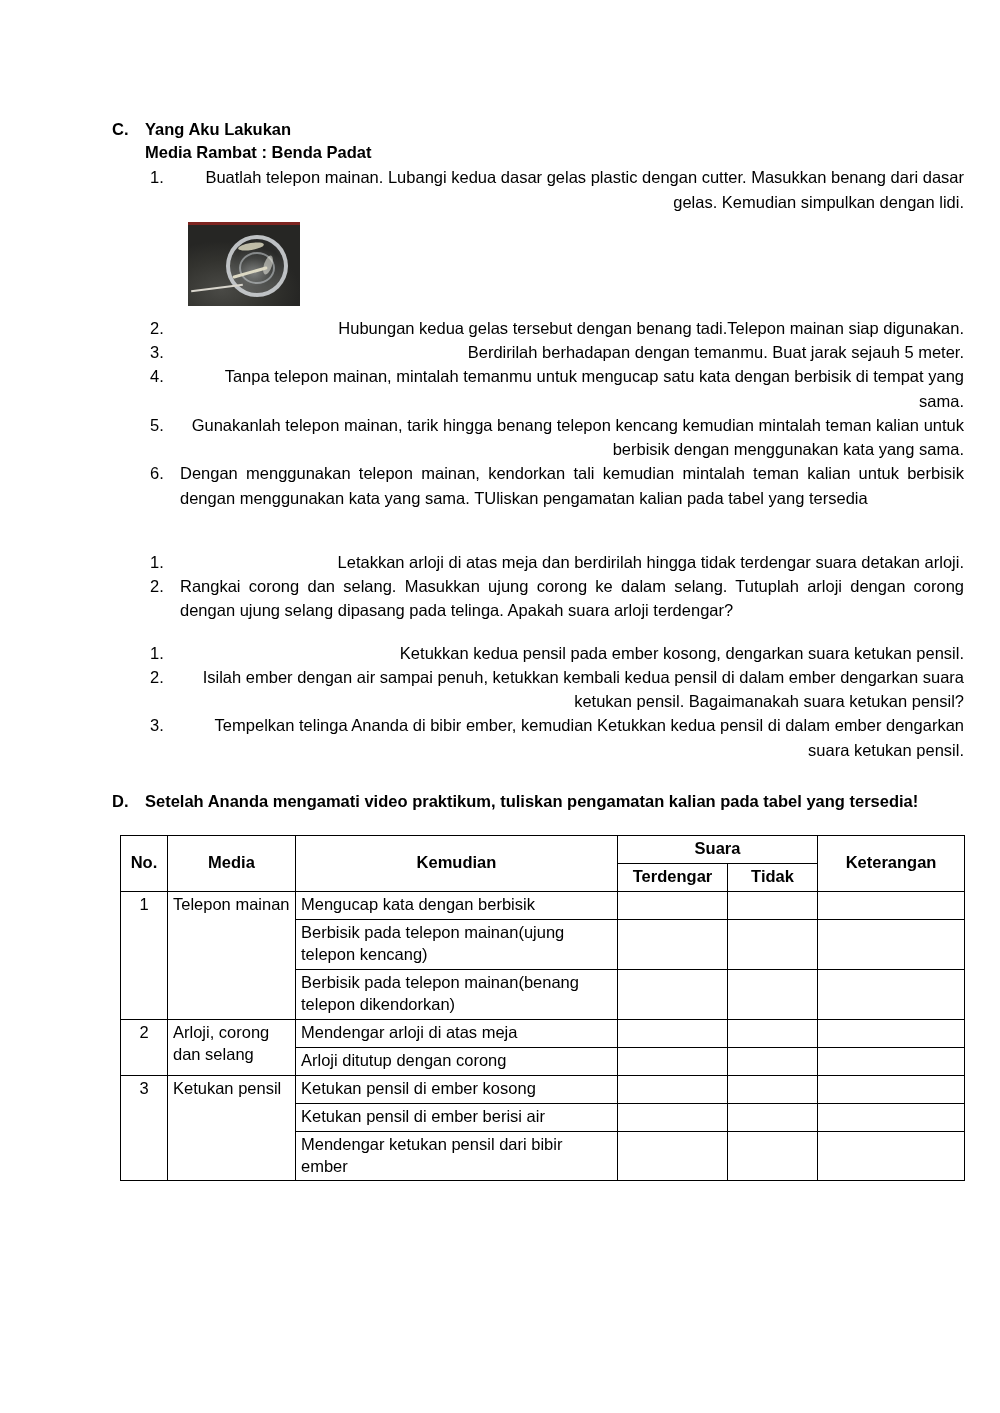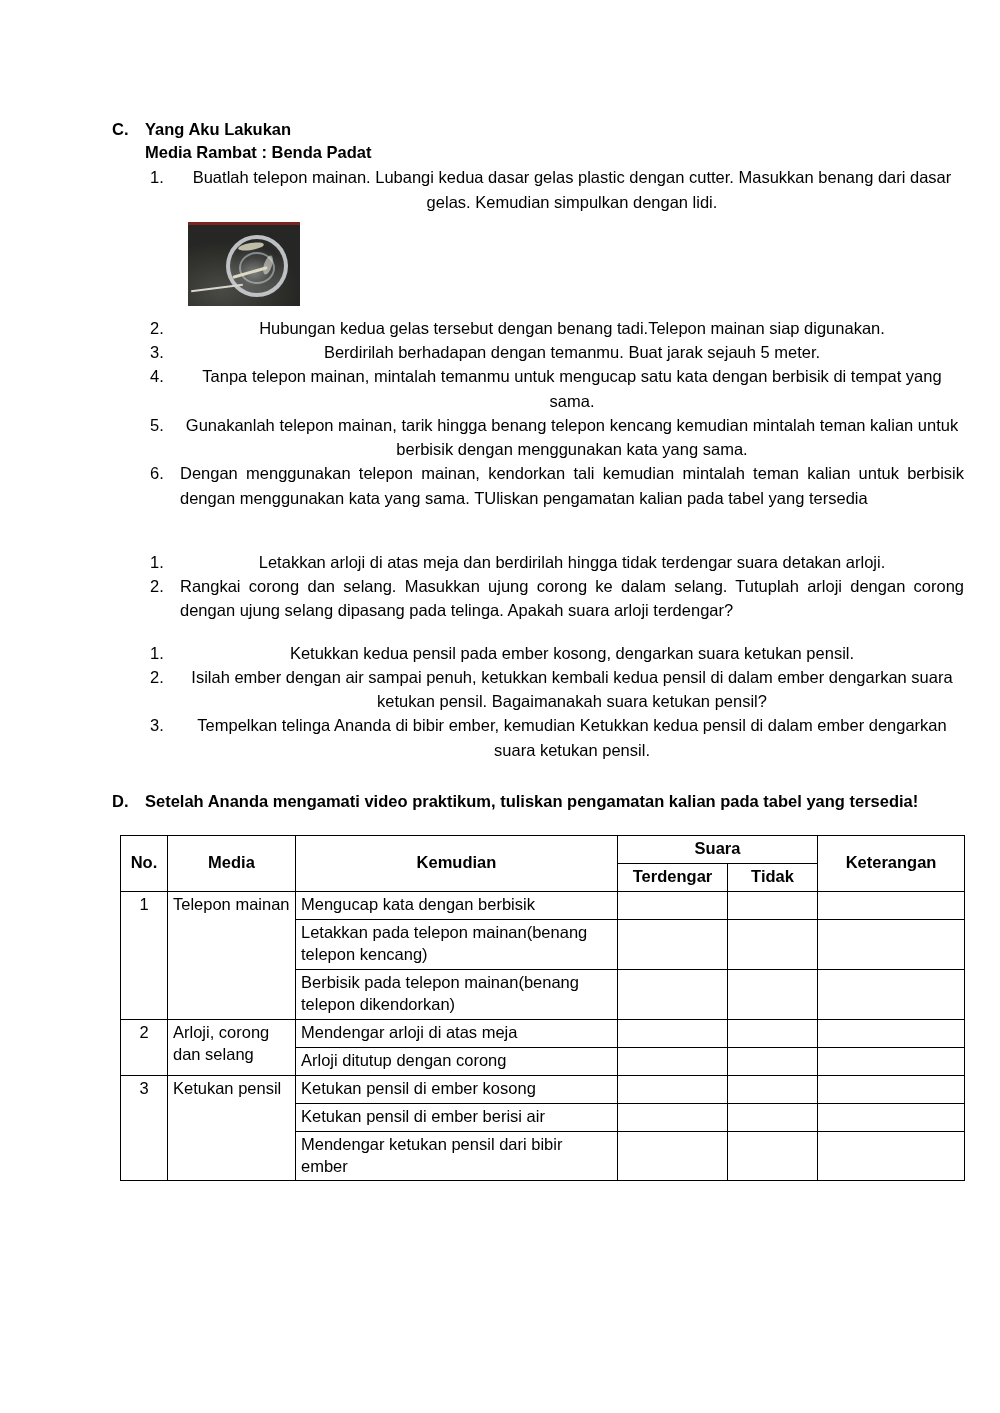--- a/index.html
+++ b/index.html
@@ -70,21 +70,21 @@
     line-height: 1.47;
     margin-left: 38px;
   }
   .li .num {
     flex: 0 0 30px;
     width: 30px;
     text-align: left;
   }
   .li .txt {
     flex: 1 1 auto;
-    text-align: center;
+    text-align: right;
   }
   .li .txt.justify {
     text-align: justify;
     text-justify: inter-word;
   }
   .gap-md { height: 18px; }
   .gap-lg { height: 40px; }
   .gap-xl { height: 28px; }
 
   
@@ -331,21 +331,21 @@
 
           <tr>
             <td class="c-no" rowspan="3">1</td>
             <td rowspan="3">Telepon mainan</td>
             <td>Mengucap kata dengan berbisik</td>
             <td class="blank-cell"></td>
             <td class="blank-cell"></td>
             <td class="blank-cell"></td>
           </tr>
           <tr>
-            <td>Letakkan pada telepon mainan(benang telepon kencang)</td>
+            <td>Berbisik pada telepon mainan(ujung telepon kencang)</td>
             <td class="blank-cell"></td>
             <td class="blank-cell"></td>
             <td class="blank-cell"></td>
           </tr>
           <tr>
             <td>Berbisik pada telepon mainan(benang telepon dikendorkan)</td>
             <td class="blank-cell"></td>
             <td class="blank-cell"></td>
             <td class="blank-cell"></td>
           </tr>

